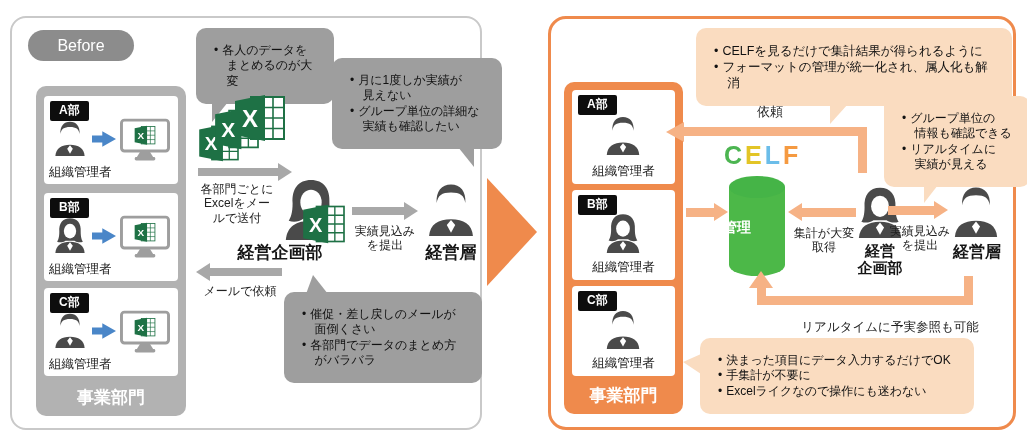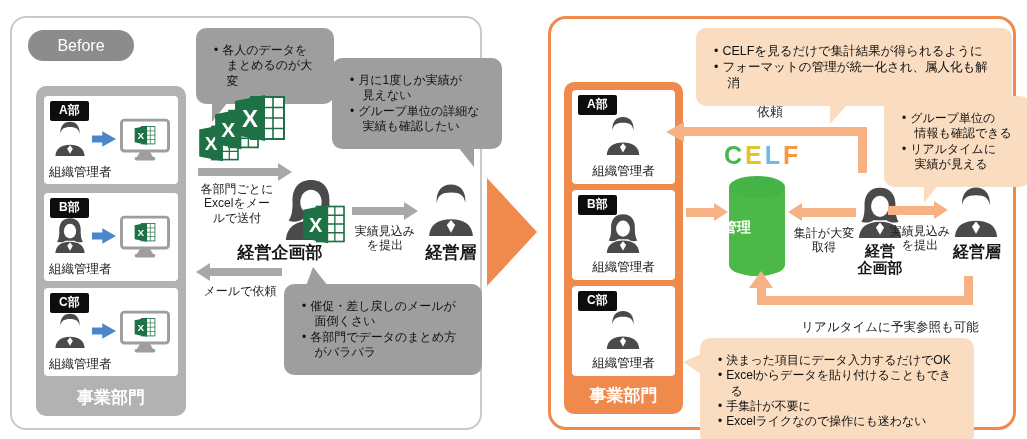--- a/index.html
+++ b/index.html
@@ -166,21 +166,21 @@
   </div>
   <div class="bubble gray" style="left:332px;top:58px;width:150px;">
     <ul>
         <li>月に1度しか実績が
 見えない</li>
         <li>グループ単位の詳細な
 実績も確認したい</li>
       </ul>
     <span class="tail tail-b2"></span>
   </div>
-  <div class="bubble gray" style="left:284px;top:284px;width:178px;">
+  <div class="bubble gray" style="left:284px;top:292px;width:178px;">
     <ul>
         <li>催促・差し戻しのメールが面倒くさい</li>
         <li>各部門でデータのまとめ方がバラバラ</li>
       </ul>
     <span class="tail tail-b3"></span>
   </div>
 
   <div style="position:absolute;left:198px;top:94px;width:92px;height:82px;">
     <svg style="position:absolute;left:0;top:30px;width:42px;height:38px;">
         <use href="#sym-excel"></use>
@@ -269,21 +269,20 @@
         <li>グループ単位の
 情報も確認できる</li>
         <li>リアルタイムに
 実績が見える</li>
       </ul>
     <span class="tail tail-a2"></span>
   </div>
   <div class="bubble orange" style="left:700px;top:338px;width:254px;">
     <ul>
         <li>決まった項目にデータ入力するだけでOK</li>
-        <li>Excelからデータを貼り付けることもできる</li>
         <li>手集計が不要に</li>
         <li>Excelライクなので操作にも迷わない</li>
       </ul>
     <span class="tail tail-a3"></span>
   </div>
 
   <div class="lbl" style="left:740px;top:104px;width:60px;font-size:13px;">依頼</div>
   <div class="otri" style="left:666px;top:122px;border-width:10px 18px 10px 0;border-right-color:var(--arrow-orange,#f6b285);"></div>
   <div class="obar" style="left:684px;top:127px;width:183px;height:9px;"></div>
   <div class="obar" style="left:858px;top:127px;width:9px;height:46px;"></div>

